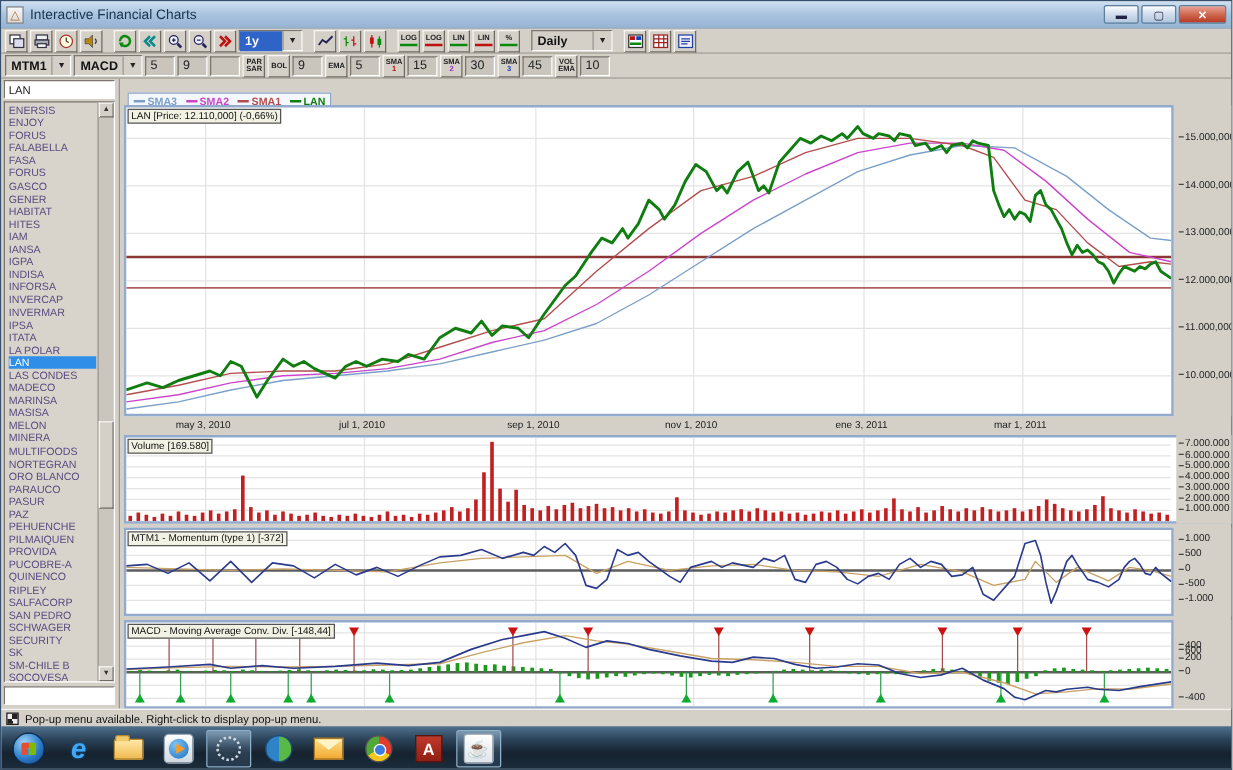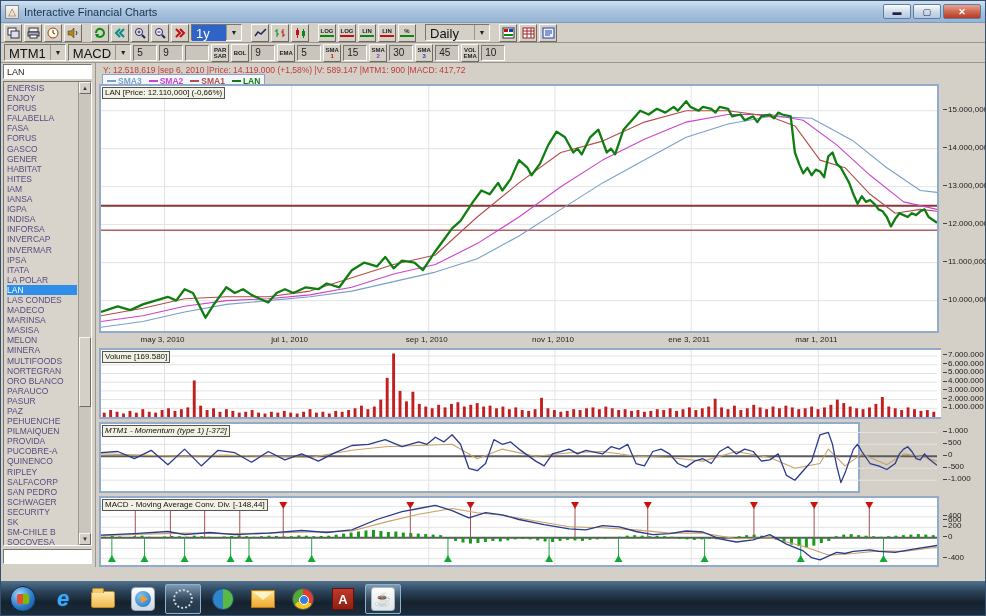--- a/index.html
+++ b/index.html
@@ -22,21 +22,21 @@
     border-bottom:1px solid #9a968e;display:flex;align-items:center;padding:0 3px;gap:2px;}
   #toolbar1{top:22px;}#toolbar2{top:42px;}
   .tbtn{height:18px;min-width:18px;background:#d4d0c8;border:1px solid;border-color:#f8f6f2 #6f6b63 #6f6b63 #f8f6f2;
     display:flex;flex-direction:column;align-items:center;justify-content:center;font-size:6px;line-height:6px;
     color:#222;padding:0 1px;cursor:pointer;}
   .tbtn svg{display:block;}
   .tsep{width:5px;height:18px;}
   .tinput{height:16px;width:24px;background:#c9c5bd;border:1px solid;border-color:#7a766e #fff #fff #7a766e;
     font-size:10px;color:#222;display:flex;align-items:center;padding-left:3px;}
   .combo{height:17px;display:flex;border:1px solid;border-color:#7a766e #fff #fff #7a766e;background:#d4d0c8;}
-  .combo .val{display:flex;align-items:center;padding:8px 4px;font-size:13px;color:#111;min-width:34px;}
+  .combo .val{display:flex;align-items:center;padding:8px 4px;font-size:10px;color:#111;min-width:34px;font-weight:bold;}
   .combo .val.sel{background:#2e63c8;color:#fff;}
   .combo .arrow{width:15px;background:#d4d0c8;border-left:1px solid #9a968e;display:flex;align-items:center;justify-content:center;font-size:7px;color:#222;}
   .two{font-size:6px;line-height:6px;font-weight:bold;}
   .uline-g{width:14px;height:2px;background:#0a8a0a;margin-top:1px;}
   .uline-r{width:14px;height:2px;background:#c01010;margin-top:1px;}
   
   .sidebar{position:absolute;left:0;top:62px;width:95px;height:504px;background:#d4d0c8;border-right:1px solid #9a968e;}
   .side-input{position:absolute;left:2px;width:89px;height:15px;background:#fff;border:1px solid;
     border-color:#7a766e #fff #fff #7a766e;font-size:9px;color:#222;display:flex;align-items:center;padding-left:3px;}
   .ticker-list{position:absolute;left:2px;top:18px;width:89px;height:465px;background:#d8d4cc;
@@ -376,21 +376,20 @@
         <div class="vscroll">
         <div class="varrow" style="top:0;">▲</div>
         <div class="vthumb" style="top:255px;"></div>
         <div class="varrow" style="bottom:0;">▼</div>
       </div>
       </div>
     <div class="side-input" style="top:486px;"></div>
   </div>
 
   <div class="chart-region">
-    <div class="info-line">Y: 12.518.619 |sep 6, 2010 |Price: 14.119.000 (+1,58%) |V: 589.147 |MTM1: 900 |MACD: 417,72</div>
     <div class="legend-line" id="legendLine">
         <span class="legend-item">
           <span class="legend-dash" style="background: rgb(122, 160, 200);"></span>
           <span style="color: rgb(122, 160, 200);">SMA3</span>
         </span>
         <span class="legend-item">
           <span class="legend-dash" style="background: rgb(204, 68, 204);"></span>
           <span style="color: rgb(204, 68, 204);">SMA2</span>
         </span>
         <span class="legend-item">
@@ -594,21 +593,21 @@
     <div class="axis-col" id="axis1" style="left:844px;top:285px;height:71px;">
         <div class="ytick" style="top: 2.09091px;">7.000.000</div>
         <div class="ytick" style="top: 10.7922px;">6.000.000</div>
         <div class="ytick" style="top: 19.4935px;">5.000.000</div>
         <div class="ytick" style="top: 28.1948px;">4.000.000</div>
         <div class="ytick" style="top: 36.8961px;">3.000.000</div>
         <div class="ytick" style="top: 45.5974px;">2.000.000</div>
         <div class="ytick" style="top: 54.2987px;">1.000.000</div>
       </div>
 
-    <div class="panel" id="panelBox2" style="top:359px;height:71px;width:761px;font-style:italic;">
+    <div class="panel" id="panelBox2" style="top:359px;height:71px;width:840px;">
       <div class="plot" id="plot2"><svg width="836" height="67">
             <line x1="63.536" y1="0" x2="63.536" y2="67" stroke="#e3e3e3" stroke-width="1"></line>
             <line x1="190.608" y1="0" x2="190.608" y2="67" stroke="#e3e3e3" stroke-width="1"></line>
             <line x1="327.712" y1="0" x2="327.712" y2="67" stroke="#e3e3e3" stroke-width="1"></line>
             <line x1="453.94800000000004" y1="0" x2="453.94800000000004" y2="67" stroke="#e3e3e3" stroke-width="1"></line>
             <line x1="590.216" y1="0" x2="590.216" y2="67" stroke="#e3e3e3" stroke-width="1"></line>
             <line x1="717.288" y1="0" x2="717.288" y2="67" stroke="#e3e3e3" stroke-width="1"></line>
             <line x1="0" y1="56.232142857142854" x2="836" y2="56.232142857142854" stroke="#e3e3e3" stroke-width="1"></line>
             <line x1="0" y1="44.26785714285714" x2="836" y2="44.26785714285714" stroke="#e3e3e3" stroke-width="1"></line>
             <line x1="0" y1="20.339285714285715" x2="836" y2="20.339285714285715" stroke="#e3e3e3" stroke-width="1"></line>
@@ -809,20 +808,24 @@
     <div class="axis-col" id="axis3" style="left:844px;top:433px;height:71px;">
         <div class="ytick" style="top: 19px;">600</div>
         <div class="ytick" style="top: 14.8438px;">400</div>
         <div class="ytick" style="top: 25.3125px;">200</div>
         <div class="ytick" style="top: 35.7812px;">0</div>
         <div class="ytick" style="top: 46.25px; margin-left: 48px;">-200</div>
         <div class="ytick" style="top: 56.7188px;">-400</div>
       </div>
   </div>
 
+  <div class="statusbar">
+    <div class="status-icon"></div>
+    <div class="status-text">Pop-up menu available. Right-click to display pop-up menu.</div>
+  </div>
 
   <div class="taskbar" id="taskbar">
     <div class="tb-icon">
         <div class="orb">
           <div class="orb-flag"></div>
         </div>
       </div>
       <div class="tb-icon">
         <div class="ie-e">e</div>
       </div>

